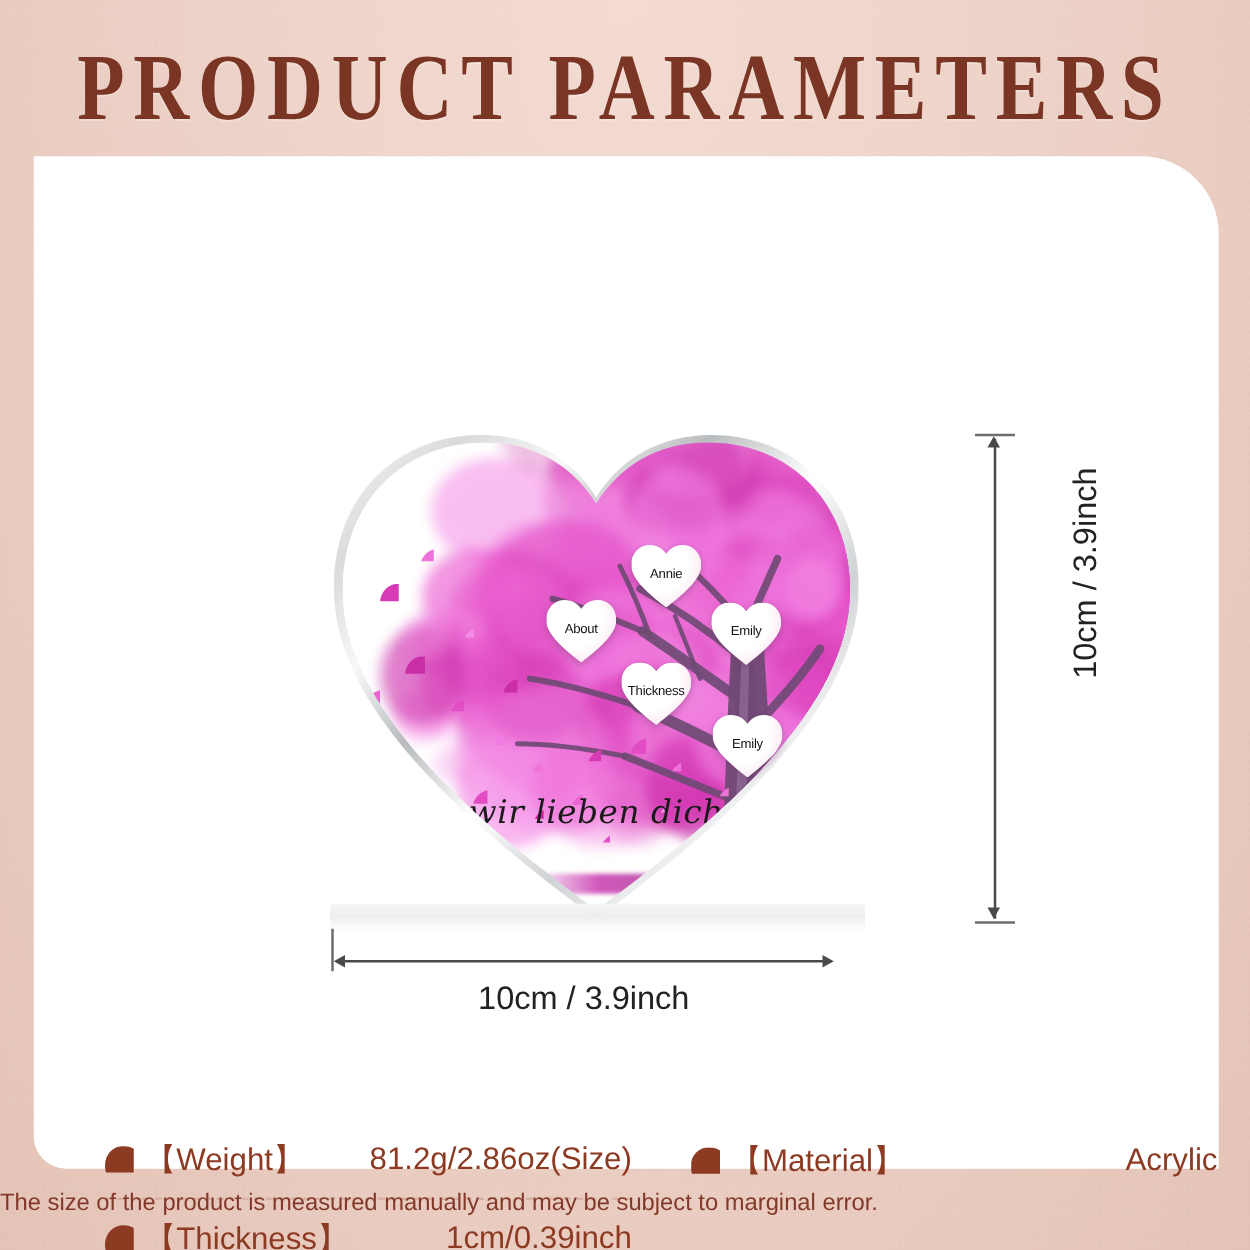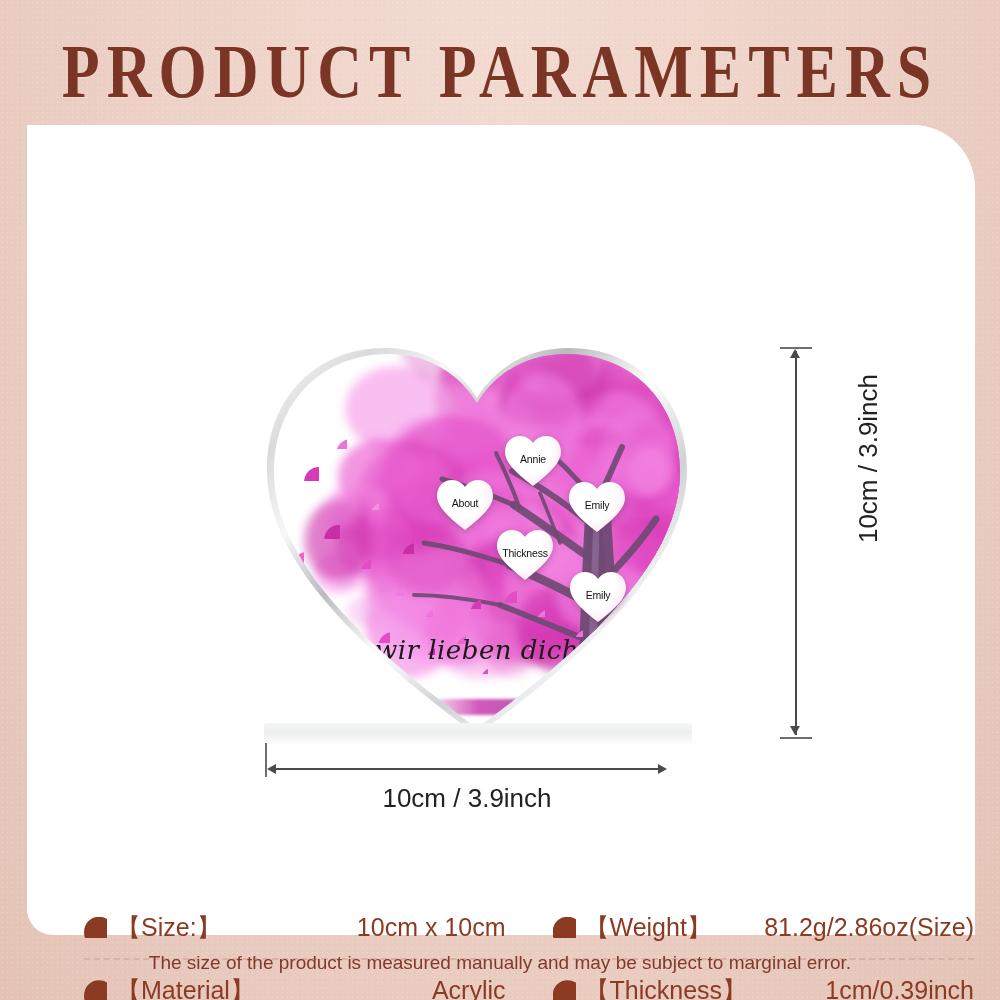--- a/index.html
+++ b/index.html
@@ -131,21 +131,21 @@
   .sp-heart i {
     display:block; width:100%; height:100%; background:#8c3a22;
     -webkit-clip-path: path("M28,50 C 10,36 0,26 0,16 C 0,6 7,0 15,0 C 21,0 25,3 28,7 C 31,3 35,0 41,0 C 49,0 56,6 56,16 C 56,26 46,36 28,50 Z");
     clip-path: path("M28,50 C 10,36 0,26 0,16 C 0,6 7,0 15,0 C 21,0 25,3 28,7 C 31,3 35,0 41,0 C 49,0 56,6 56,16 C 56,26 46,36 28,50 Z");
   }
   .sp-key { font-size:25px; color:#8c3a22; white-space:nowrap; }
   .sp-val { margin-left:auto; font-size:25px; color:#8c3a22; white-space:nowrap; }
 
   
   #footer {
-    position:absolute; left:0; top:952px; width:1000px; text-align:center;
+    position:absolute; left:0; top:952px; width:1000px; 
     font-size:19px; color:#82392a; white-space:nowrap;
   }
 </style>
 </head>
 <body>
 
 <div id="grain"></div>
 
 <div id="title">PRODUCT  PARAMETERS</div>
 
@@ -429,27 +429,20 @@
     <div class="arrow" style="left:2px;top:3px;border-top:5px solid transparent;border-bottom:5px solid transparent;border-right:9px solid #4a4a4a;"></div>
     <div class="arrow" style="left:393px;top:3px;border-top:5px solid transparent;border-bottom:5px solid transparent;border-left:9px solid #4a4a4a;"></div>
     <div id="dim-h-label">10cm / 3.9inch</div>
   </div>
 
   <div id="specs">
     <div class="spec-cell bordered">
       <span class="sp-heart">
           <i></i>
         </span>
-      <span class="sp-key">【Size:】</span>
-      <span class="sp-val">10cm x 10cm</span>
-    </div>
-    <div class="spec-cell bordered">
-      <span class="sp-heart">
-          <i></i>
-        </span>
       <span class="sp-key">【Weight】</span>
       <span class="sp-val">81.2g/2.86oz(Size)</span>
     </div>
     <div class="spec-cell">
       <span class="sp-heart">
           <i></i>
         </span>
       <span class="sp-key">【Material】</span>
       <span class="sp-val">Acrylic</span>
     </div>

